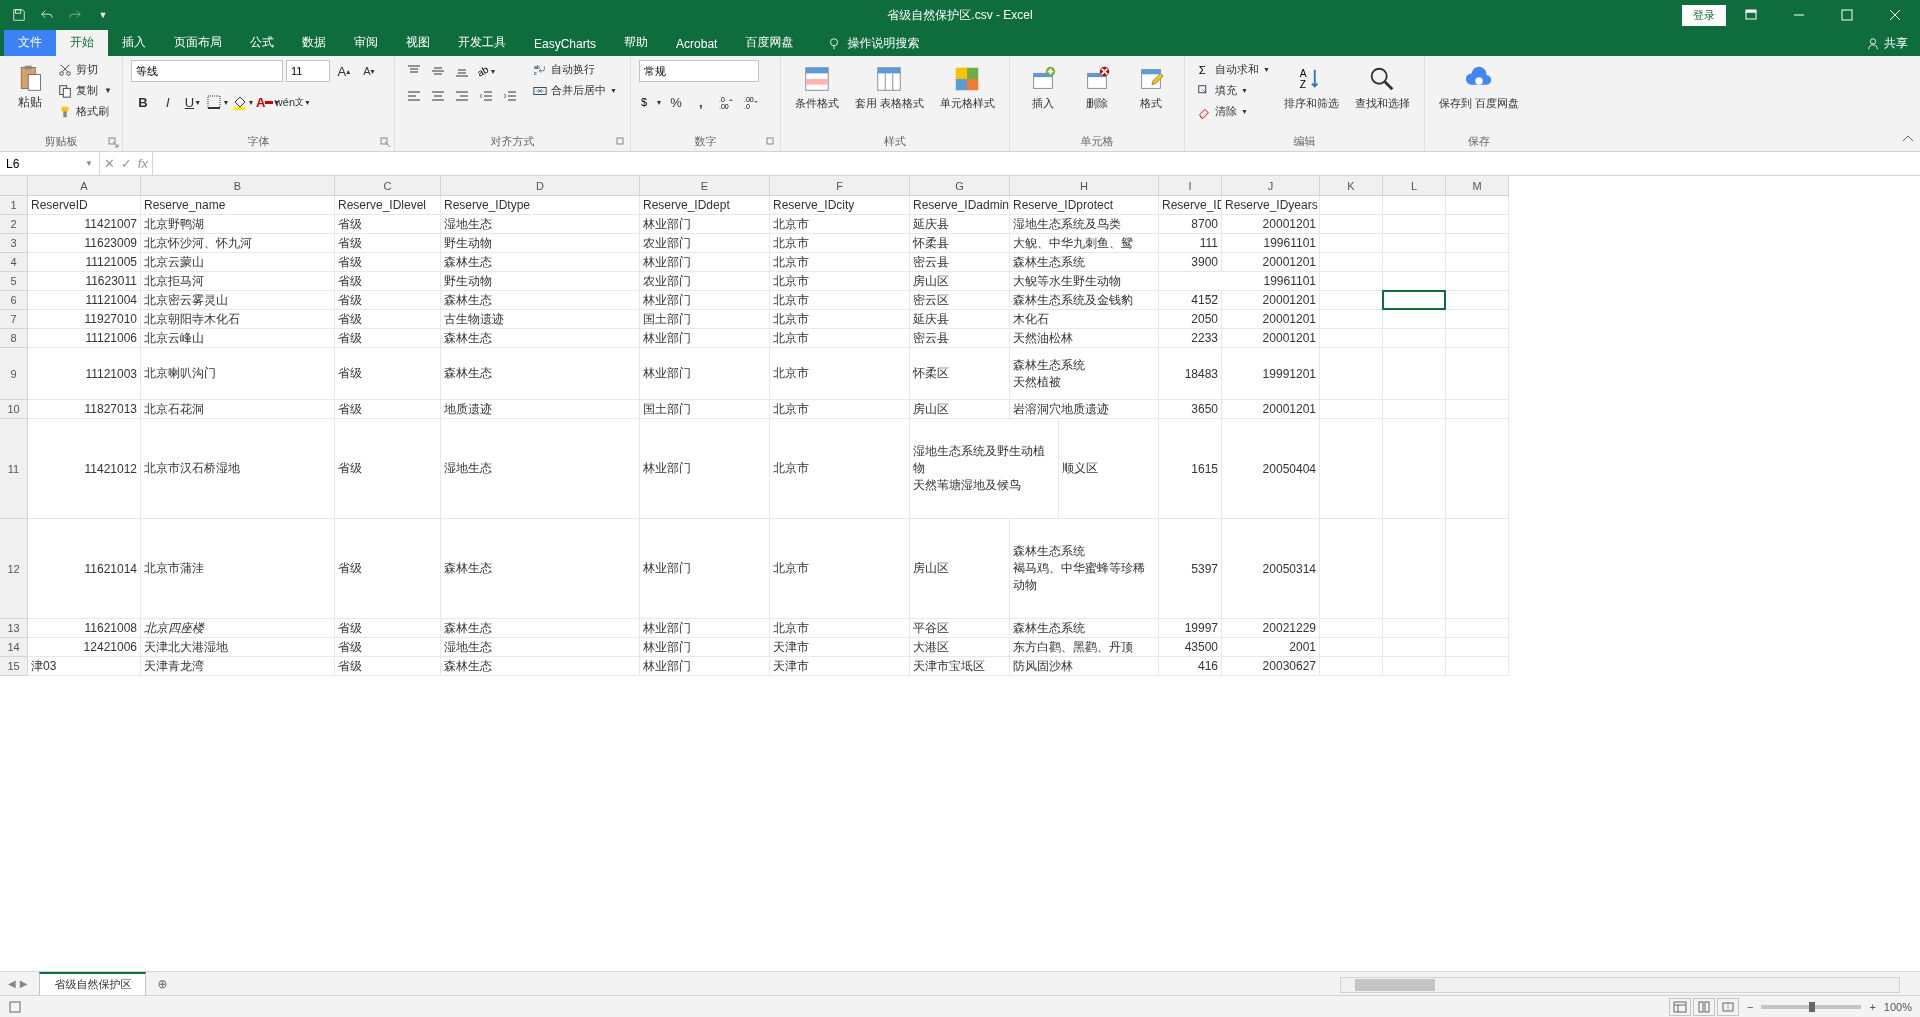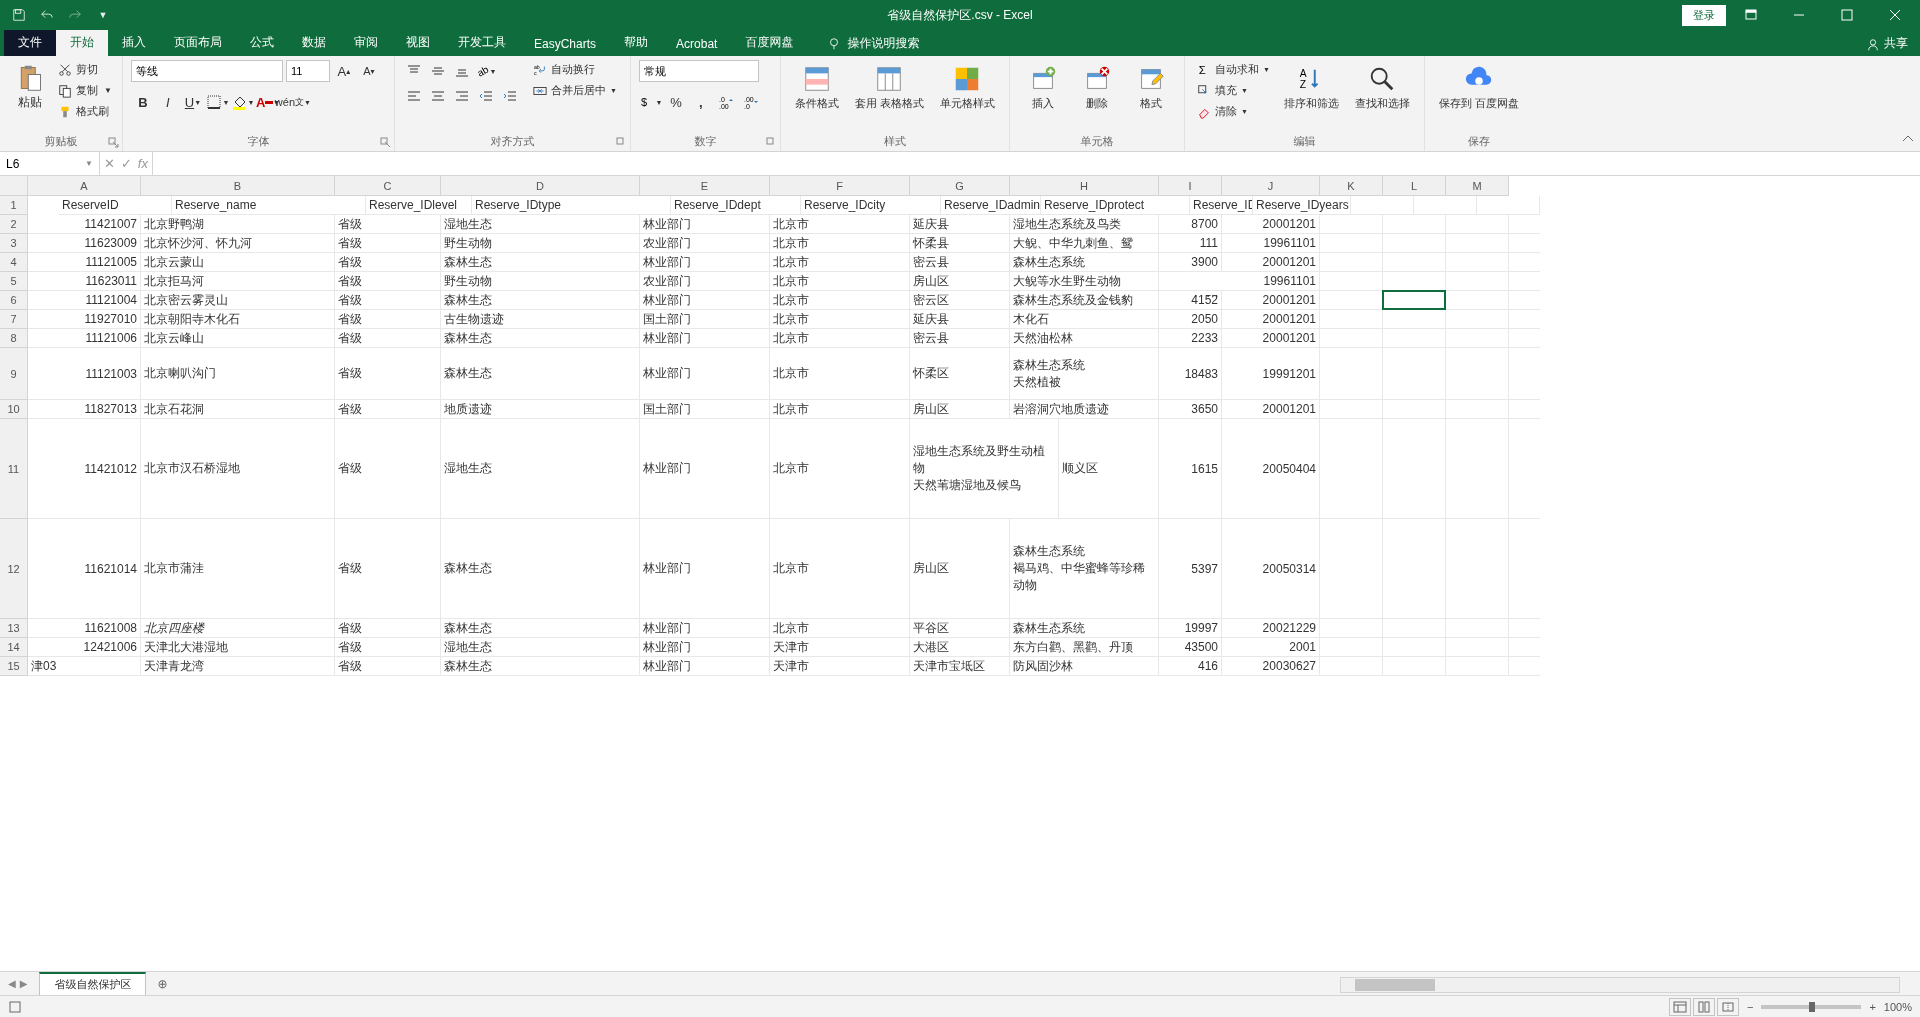--- a/index.html
+++ b/index.html
@@ -8,25 +8,25 @@
 .qat{display:flex;align-items:center;padding:0 8px;gap:6px;}
 .qat .qbtn{width:22px;height:22px;display:flex;align-items:center;justify-content:center;opacity:.9;}
 .qat .qbtn svg{width:14px;height:14px;fill:#fff;}
 .title-center{position:absolute;left:50%;transform:translateX(-50%);font-size:12px;}
 .title-right{margin-left:auto;display:flex;align-items:center;gap:2px;padding-right:2px;}
 .login-btn{background:#fff;color:#0f6c3c;padding:2px 10px;font-size:11px;border:1px solid #fff;}
 .winbtn{width:46px;height:30px;display:flex;align-items:center;justify-content:center;}
 .winbtn svg{width:12px;height:12px;stroke:#fff;fill:none;stroke-width:1;}
 .ribbon-tabs{height:26px;background:#0f6c3c;display:flex;align-items:flex-end;padding-left:4px;color:#fff;}
 .rtab{padding:5px 14px;font-size:12px;cursor:pointer;}
-.rtab.file{background:#0f172a;}
+.rtab.file{background:#3b82f6;}
 .rtab.active{background:#f3f3f3;color:#0f6c3c;}
 .tell-me{display:flex;align-items:center;gap:6px;margin-left:12px;padding:4px 8px;}
 .tell-me svg{width:14px;height:14px;fill:#fff;}
-.share-btn{margin-left:auto;padding:4px 12px;display:flex;align-items:flex-end;gap:4px;}
+.share-btn{margin-left:auto;padding:4px 12px;display:flex;align-items:center;gap:4px;}
 .ribbon{height:96px;background:#f3f3f3;border-bottom:1px solid #d4d4d4;display:flex;position:relative;}
 .rgroup{border-right:1px solid #e1e1e1;padding:4px 8px 2px;display:flex;flex-direction:column;position:relative;}
 .rgroup-label{position:absolute;bottom:2px;left:0;right:0;text-align:center;font-size:11px;color:#666;}
 .rgroup-content{flex:1;display:flex;align-items:flex-start;gap:4px;}
 .paste-btn{display:flex;flex-direction:column;align-items:center;gap:2px;padding:4px;width:44px;}
 .paste-btn svg{width:28px;height:28px;}
 .clipboard-side{display:flex;flex-direction:column;gap:2px;}
 .clip-item{display:flex;align-items:center;gap:4px;padding:2px;font-size:11px;}
 .clip-item svg{width:14px;height:14px;}
 .font-row{display:flex;gap:3px;align-items:center;margin-bottom:4px;}
@@ -568,21 +568,21 @@
           <div class="rh" style="height: 19px;">10</div>
           <div class="rh" style="height: 100px;">11</div>
           <div class="rh" style="height: 100px;">12</div>
           <div class="rh" style="height: 19px;">13</div>
           <div class="rh" style="height: 19px;">14</div>
           <div class="rh" style="height: 19px;">15</div>
         </div>
     </div>
     <div class="cells" id="cells">
       <div class="active-cell" id="activecell" style="left: 1354px; top: 94px; width: 64px; height: 20px;"></div>
-    <div class="row" style="height: 19px; margin-left: 31px;">
+    <div class="row" style="height: 19px;">
           <div class="cell" style="width: 113px;">ReserveID</div>
           <div class="cell" style="width: 194px;">Reserve_name</div>
           <div class="cell" style="width: 106px;">Reserve_IDlevel</div>
           <div class="cell" style="width: 199px;">Reserve_IDtype</div>
           <div class="cell" style="width: 130px;">Reserve_IDdept</div>
           <div class="cell" style="width: 140px;">Reserve_IDcity</div>
           <div class="cell" style="width: 100px;">Reserve_IDadmin</div>
           <div class="cell" style="width: 149px;">Reserve_IDprotect</div>
           <div class="cell" style="width: 63px;">Reserve_ID</div>
           <div class="cell" style="width: 98px;">Reserve_IDyears</div>

